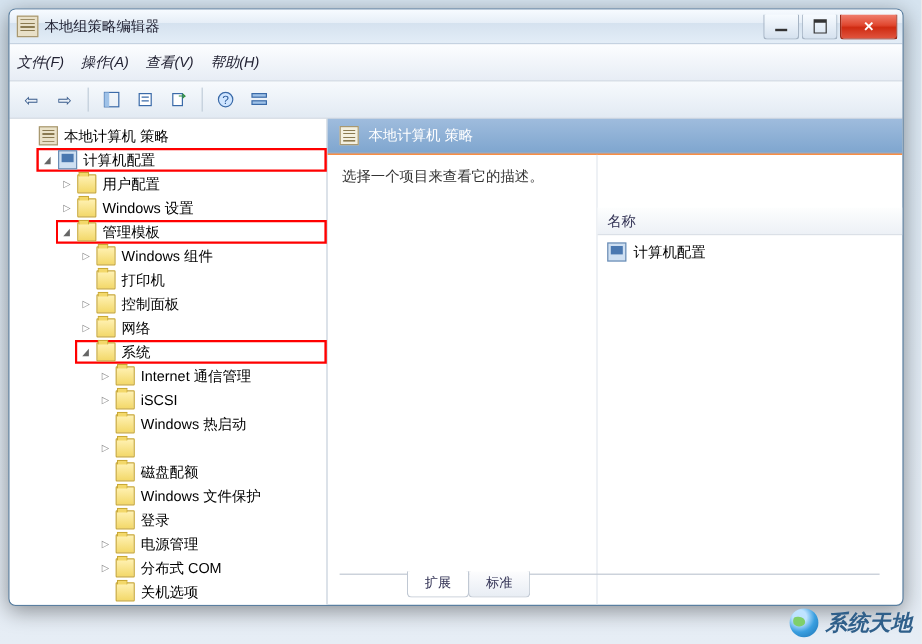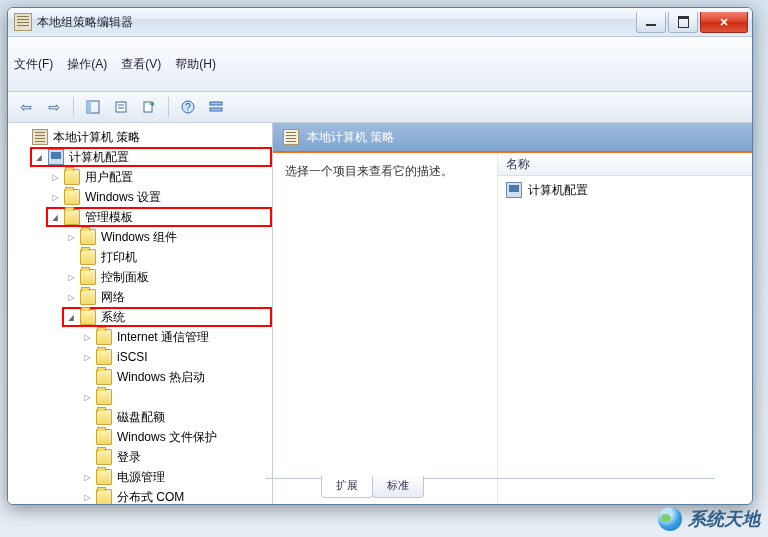--- a/index.html
+++ b/index.html
@@ -11,21 +11,21 @@
   .titlebar .app-icon { width:16px; height:16px; margin-right:5px; background:#e8e0c8; border:1px solid #a89870; position:relative; }
   .titlebar .app-icon::before { content:""; position:absolute; left:2px; top:2px; right:2px; bottom:2px; background:repeating-linear-gradient(180deg,#8a7a50 0 1px, transparent 1px 3px); }
   .titlebar .title-text { flex:1; font-size:12px; color:#223; }
   .win-buttons { display:flex; height:20px; margin-right:4px; gap:2px; }
   .win-btn { width:28px; height:20px; border:1px solid #a6b4c4; border-top:none; border-radius:0 0 3px 3px; background:linear-gradient(180deg,#f7fbff,#d6e2ef); display:flex; align-items:center; justify-content:center; font-size:10px; color:#333; }
   .win-btn.min::before { content:""; width:10px; height:2px; background:#333; margin-top:6px; }
   .win-btn.max::before { content:""; width:9px; height:8px; border:1px solid #333; border-top-width:3px; }
   .win-btn.close { width:46px; background:linear-gradient(180deg,#f08070 0%,#e0472f 45%,#cf2b12 55%,#e0543e 100%); border-color:#9c2a18; color:#fff; font-weight:bold; }
   .win-btn.close::before { content:"✕"; font-size:11px; }
   
-  .menubar { height:22px; background:linear-gradient(180deg,#fcfdff,#e7edf5); border-bottom:1px solid #c6d0db; display:flex; align-items:center; padding:16px 6px; gap:14px; color:#223; }
+  .menubar { height:22px; background:linear-gradient(180deg,#fcfdff,#e7edf5); border-bottom:1px solid #c6d0db; display:flex; align-items:center; padding:4px 6px; gap:14px; color:#223;font-style:italic; }
   .menubar span { cursor:default; }
   
   .toolbar { height:30px; background:linear-gradient(180deg,#f7fafd,#e2eaf3); border-bottom:1px solid #c6d0db; display:flex; align-items:center; padding:0 6px; gap:4px; }
   .tb-btn { width:22px; height:22px; border:1px solid transparent; border-radius:2px; display:flex; align-items:center; justify-content:center; color:#3a5c8c; }
   .tb-sep { width:1px; height:20px; background:#c0ccd9; margin:0 3px; }
   .ico-back::before { content:"⇦"; font-size:14px; }
   .ico-fwd::before  { content:"⇨"; font-size:14px; }
   
   .body { flex:1; display:flex; min-height:0; }
   .tree-pane { width:264px; border-right:1px solid #c6d0db; display:flex; flex-direction:column; min-height:0; background:#fff; }
@@ -48,25 +48,25 @@
   .ic-folder { background:linear-gradient(180deg,#fff2b4,#f3d86a); border:1px solid #c9a836; box-sizing:border-box; border-radius:1px; }
   .ic-folder::before { content:""; position:absolute; left:0; top:-3px; width:7px; height:3px; background:#f3d86a; border:1px solid #c9a836; border-bottom:none; border-radius:1px 1px 0 0; }
   .label { padding:0 2px; }
   
   .right-pane { flex:1; display:flex; flex-direction:column; min-height:0; }
   .path-bar { height:28px; background:linear-gradient(180deg,#9fbcdd,#7fa6cf); border-bottom:1px solid #6a8ab0; display:flex; align-items:center; padding:0 10px; gap:8px; color:#fff; }
   .path-bar .ic-root { background:#f4f0e0; }
   .detail-area { flex:1; display:flex; min-height:0; border-top:1px solid #f97316; }
   .desc-col { width:200px; padding:10px 12px; color:#333; }
   .list-col { flex:1; border-left:1px solid #e3e8ee; }
-  .list-header { height:22px; border-bottom:1px solid #dbe0e7; background:linear-gradient(180deg,#fdfefe,#edf1f6); display:flex; align-items:center; padding:0 8px; color:#335; }
+  .list-header { height:22px; border-bottom:1px solid #dbe0e7; background:linear-gradient(180deg,#fdfefe,#edf1f6); display:flex; align-items:center; padding:0 8px; color:#335;margin-top:44px; }
   .list-body { padding:4px 0; }
   .list-row { display:flex; align-items:center; height:20px; padding:0 8px; gap:6px; }
   
-  .tabs { position:absolute; left:269px; bottom:6px; height:20px; display:flex; align-items:flex-end; gap:0; font-size:11px;padding-left:44px; }
+  .tabs { position:absolute; left:287px; bottom:6px; height:20px; display:flex; align-items:flex-end; gap:0; font-size:11px;padding-left:44px; }
   .tab { position:relative; height:19px; padding:2px 14px 0 14px; background:linear-gradient(180deg,#fdfdfe,#e8edf4); border:1px solid #c0c8d3; border-top:none; border-radius:0 0 4px 4px; margin-right:-1px; color:#335; }
   .tab.active { background:#fff; z-index:2; }
   .tabs::before { content:""; position:absolute; left:-12px; top:0; height:1px; width:450px; background:#c0c8d3; }
   
   .watermark { position:absolute; right:8px; bottom:6px; display:flex; align-items:center; gap:6px; font-size:18px; font-weight:700; color:#2f5f8a; font-style:italic; }
   .wm-globe { width:24px; height:24px; border-radius:50%; background:radial-gradient(circle at 35% 30%, #bfe3ff 0 25%, #3a9fe0 55%, #1b6fb0 100%); position:relative; }
   .wm-globe::after { content:""; position:absolute; left:3px; top:7px; width:10px; height:8px; background:#7fcf6a; border-radius:40% 60% 50% 50%; }
   
   .tree-scroll::-webkit-scrollbar { width:16px; }
   .tree-scroll::-webkit-scrollbar-track { background:#eef1f5; }

